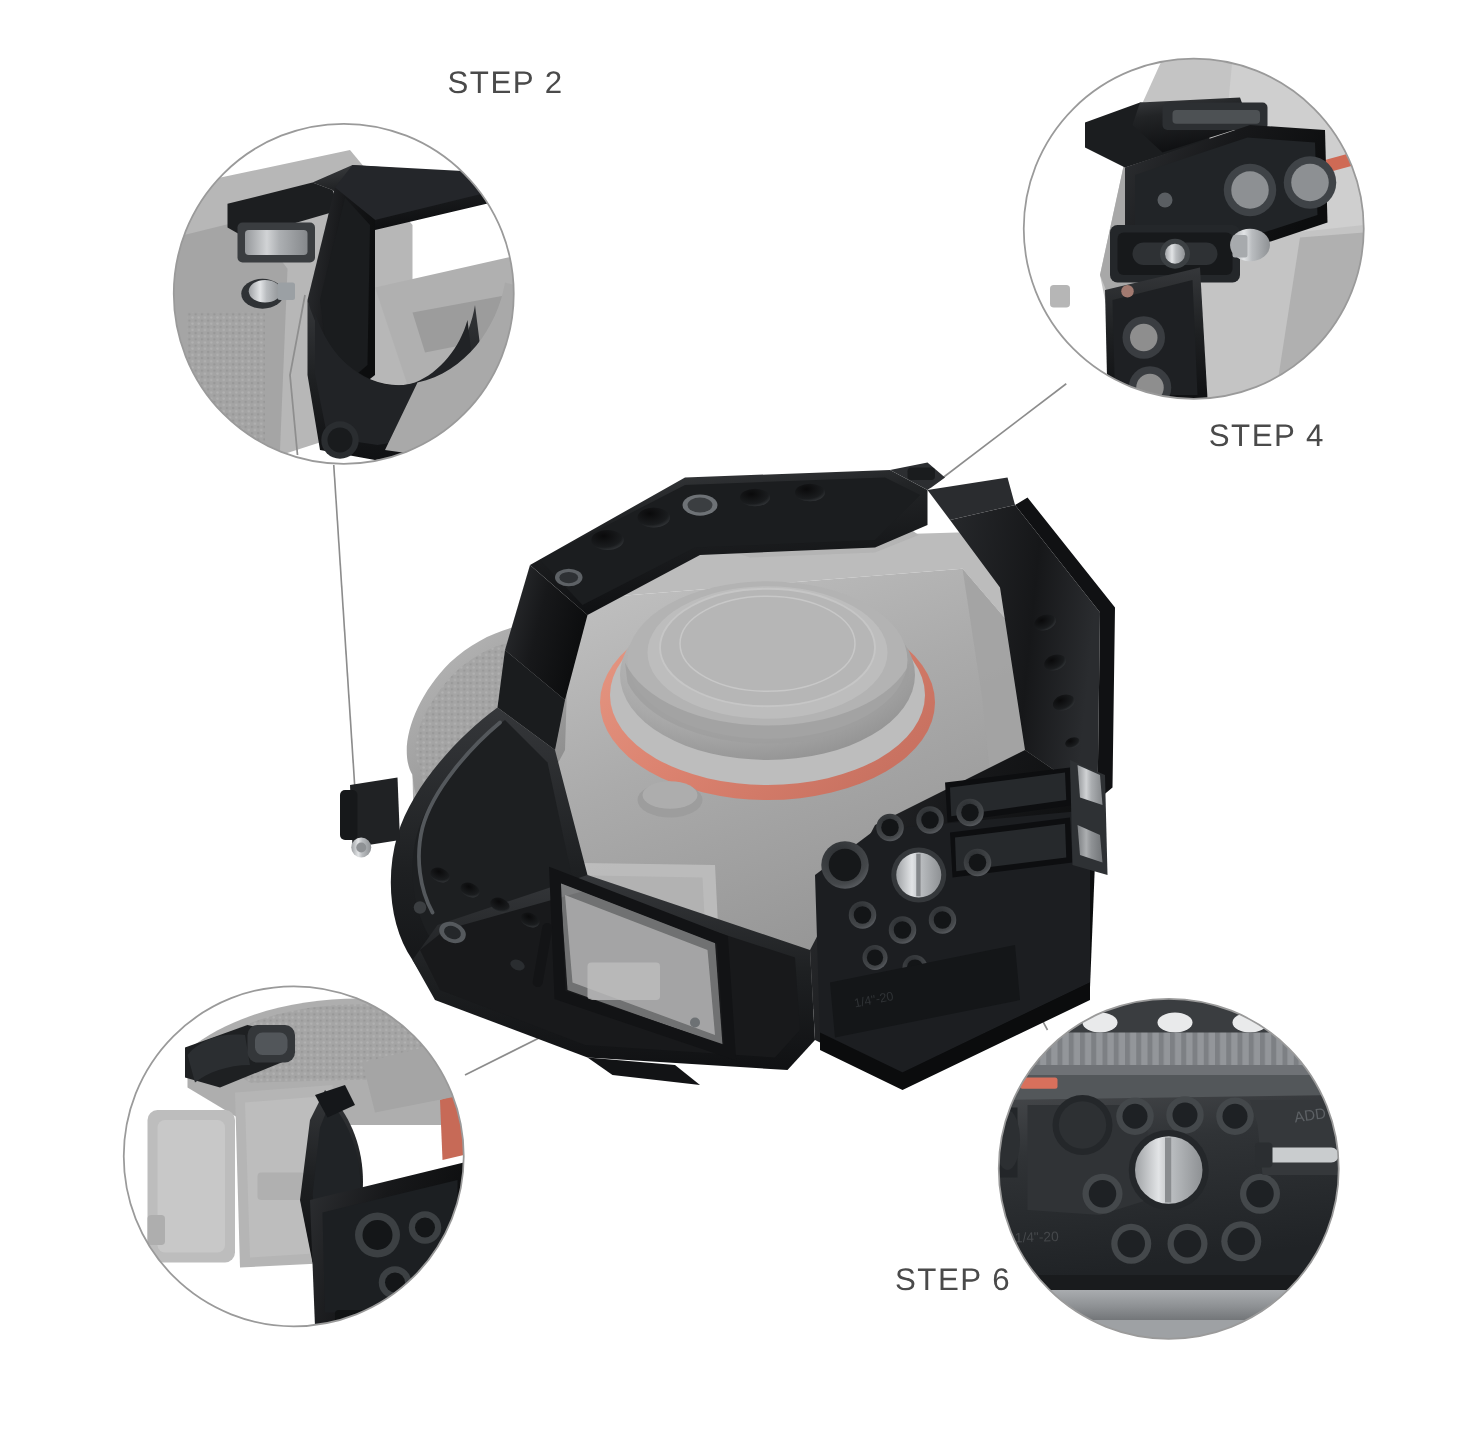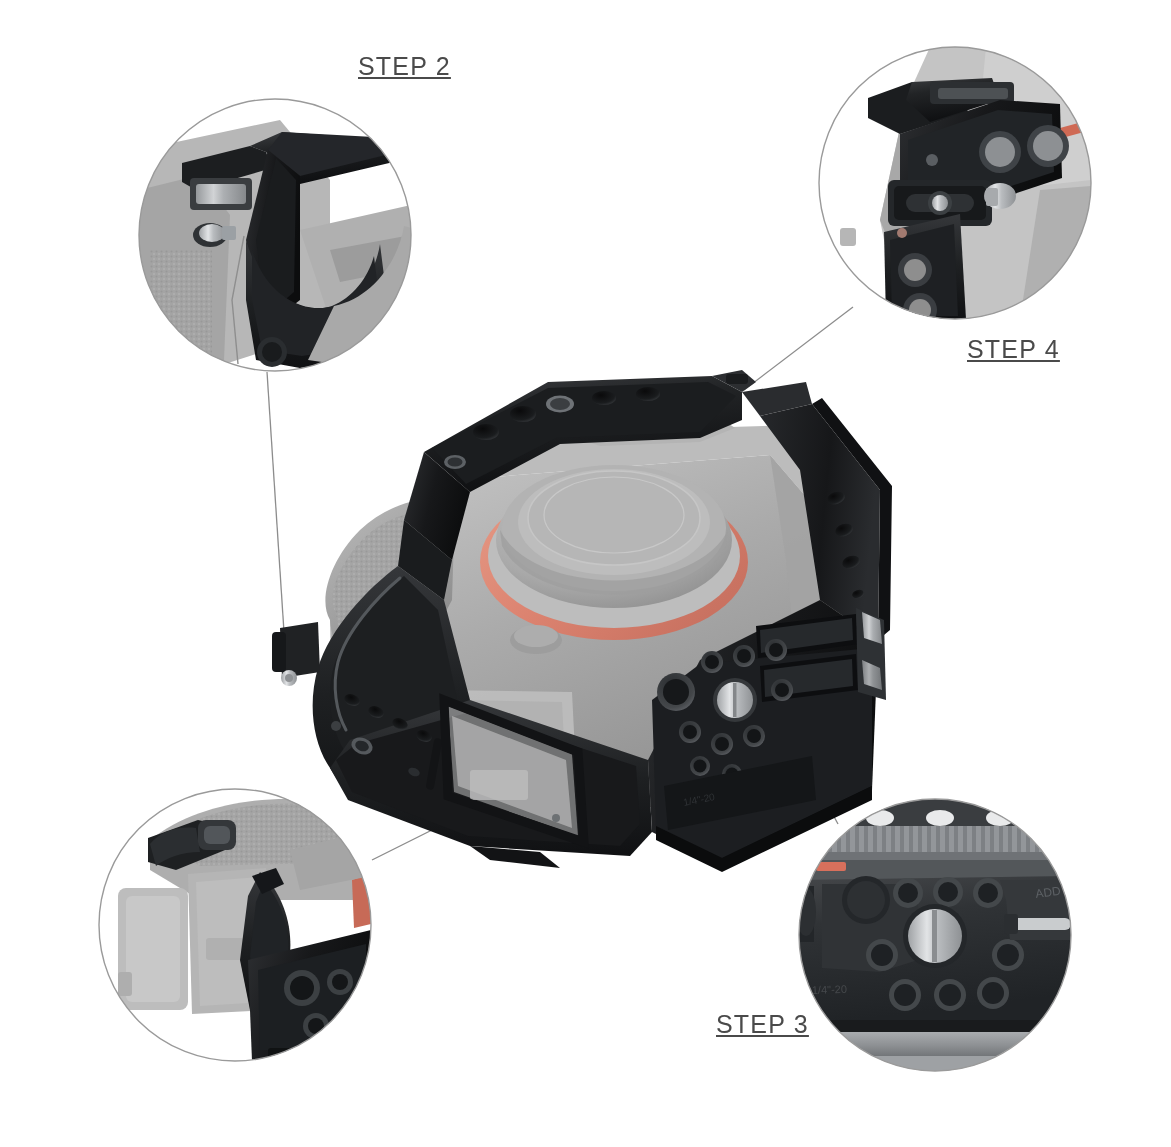--- a/index.html
+++ b/index.html
@@ -12,21 +12,20 @@
   #stage{position:absolute;inset:0;width:1171px;height:1147px;background:#fff;}
   svg#scene{position:absolute;left:0;top:0;width:1171px;height:1147px;display:block;}
   .step-label{
     position:absolute;
     font-family:"Liberation Sans","DejaVu Sans",sans-serif;
     font-size:25px;
     letter-spacing:1.2px;
     color:#4a4a4a;
     white-space:nowrap;
     user-select:none;
-    text-decoration:underline;
   }
   #label-step2{left:358px;top:52px;}
   #label-step3{left:967px;top:335px;}
   #label-step1{left:716px;top:1010px;}
 </style>
 </head>
 <body>
 
 <div id="stage">
 
@@ -490,15 +489,15 @@
       <path d="M290 850 L371 830 L371 876 L300 890 Z" fill="#a5a5a5"></path>
       <rect x="268" y="1048" width="104" height="13" rx="3" fill="#101213"></rect>
     </g>
     <circle cx="235" cy="925" r="136" fill="none" stroke="#9a9a9a" stroke-width="1.4"></circle>
   </g>
 
 </svg>
 
 <div class="step-label" id="label-step2">STEP 2</div>
 <div class="step-label" id="label-step3">STEP 4</div>
-<div class="step-label" id="label-step1">STEP 3</div>
+<div class="step-label" id="label-step1">STEP 6</div>
 
 </div>
 
 </body></html>

